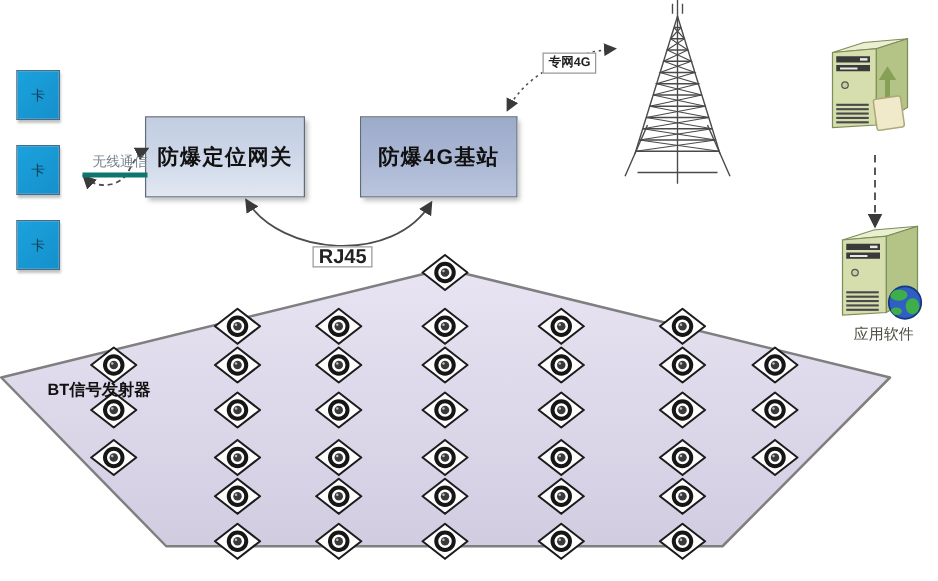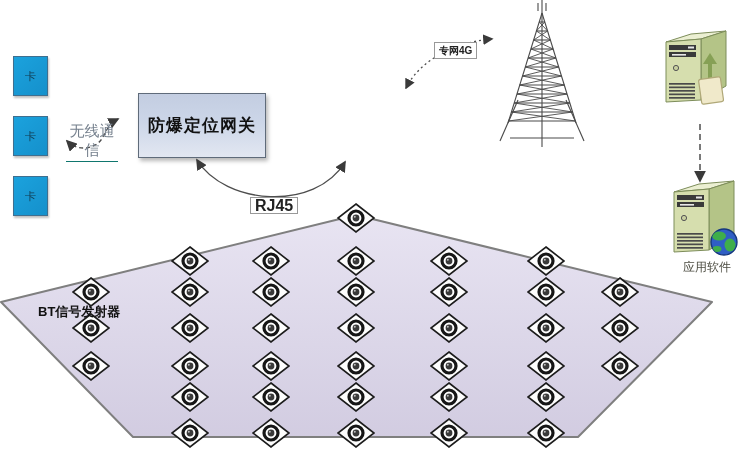--- a/index.html
+++ b/index.html
@@ -8,30 +8,30 @@
   svg{display:block;}
   .abs{position:absolute;}
   
   .tag-card{position:absolute;width:33px;height:38px;background:linear-gradient(135deg,var(--card-blue) 0%,#1590cb 100%);
             border:1.5px solid #3f6f8f;box-shadow:1px 2px 2px rgba(0,0,0,.25);
             display:flex;align-items:center;justify-content:center;color:#123a4f;font-size:11px;}
   
   .eq-box{position:absolute;display:flex;align-items:center;justify-content:center;
           border:1.6px solid #5f6b7a;box-shadow:2px 3px 4px rgba(0,0,0,.28);
           font-weight:bold;font-size:17px;color:#111;letter-spacing:1px;}
-  #gateway-box{left:138px;top:93px;width:126px;height:63px;
+  #gateway-box{left:116px;top:93px;width:126px;height:63px;
                background:linear-gradient(180deg,#c3cde1 0%,var(--gateway-fill) 45%,#e2e7f1 100%);}
   #bts-box{left:288px;top:93px;width:124px;height:63px;
            background:linear-gradient(180deg,#9dabcb 0%,var(--bts-fill) 50%,#bac5dd 100%);}
   
   .conn-label{position:absolute;background:#fff;border:1px solid #999;color:#222;
               font-size:16px;font-weight:bold;padding:0 4px;line-height:15px;z-index:6;}
   .float-label{position:absolute;color:#333;font-size:12px;text-align:center;z-index:6;}
-  #wireless-label{left:66px;top:122px;width:52px;font-size:15px;color:#76818e;
-                  border-bottom:1px solid #0f766e;padding-bottom:1px;text-align:center;z-index:6;}
+  #wireless-label{left:66px;top:122px;width:52px;font-size:11px;color:#76818e;
+                  border-bottom:4px solid #0f766e;padding-bottom:1px;text-align:right;z-index:6;}
   #bt-label{left:10px;top:303px;font-size:13px;font-weight:bold;color:#111;z-index:6;margin-left:28px;}
   
   .beacon{position:absolute;width:38px;height:30px;transform:translate(-50%,-50%);z-index:5;}
   .layer{position:absolute;left:0;top:0;z-index:4;pointer-events:none;}
   #connector-layer{z-index:3;}
   #area-layer{z-index:2;}
   .server{position:absolute;width:70px;height:82px;z-index:6;}
 </style>
 </head>
 <body>
@@ -67,20 +67,23 @@
       <span>卡</span>
     </div>
   <div class="tag-card" style="left:13px;top:176px">
       <span>卡</span>
     </div>
 
   <div id="wireless-label" class="abs">无线通信</div>
 
   <div class="eq-box" id="gateway-box">
     <span>防爆定位网关</span>
+  </div>
+  <div class="eq-box" id="bts-box">
+    <span>防爆4G基站</span>
   </div>
 
   <div class="conn-label" style="left:250px;top:197px">RJ45</div>
   <div class="conn-label" style="left:434px;top:42px;font-size:10px">专网4G</div>
 
   <svg class="abs" style="left:492px;top:0;z-index:6" width="100" height="150" viewBox="0 0 100 150" stroke="#4a4a4a" stroke-width="1.1" fill="none">
     <line x1="50" y1="0" x2="50" y2="147"></line>
     <line x1="46" y1="3" x2="46" y2="11"></line>
       <line x1="54" y1="3" x2="54" y2="11"></line>
     <line x1="50" y1="13" x2="16" y2="123"></line>

